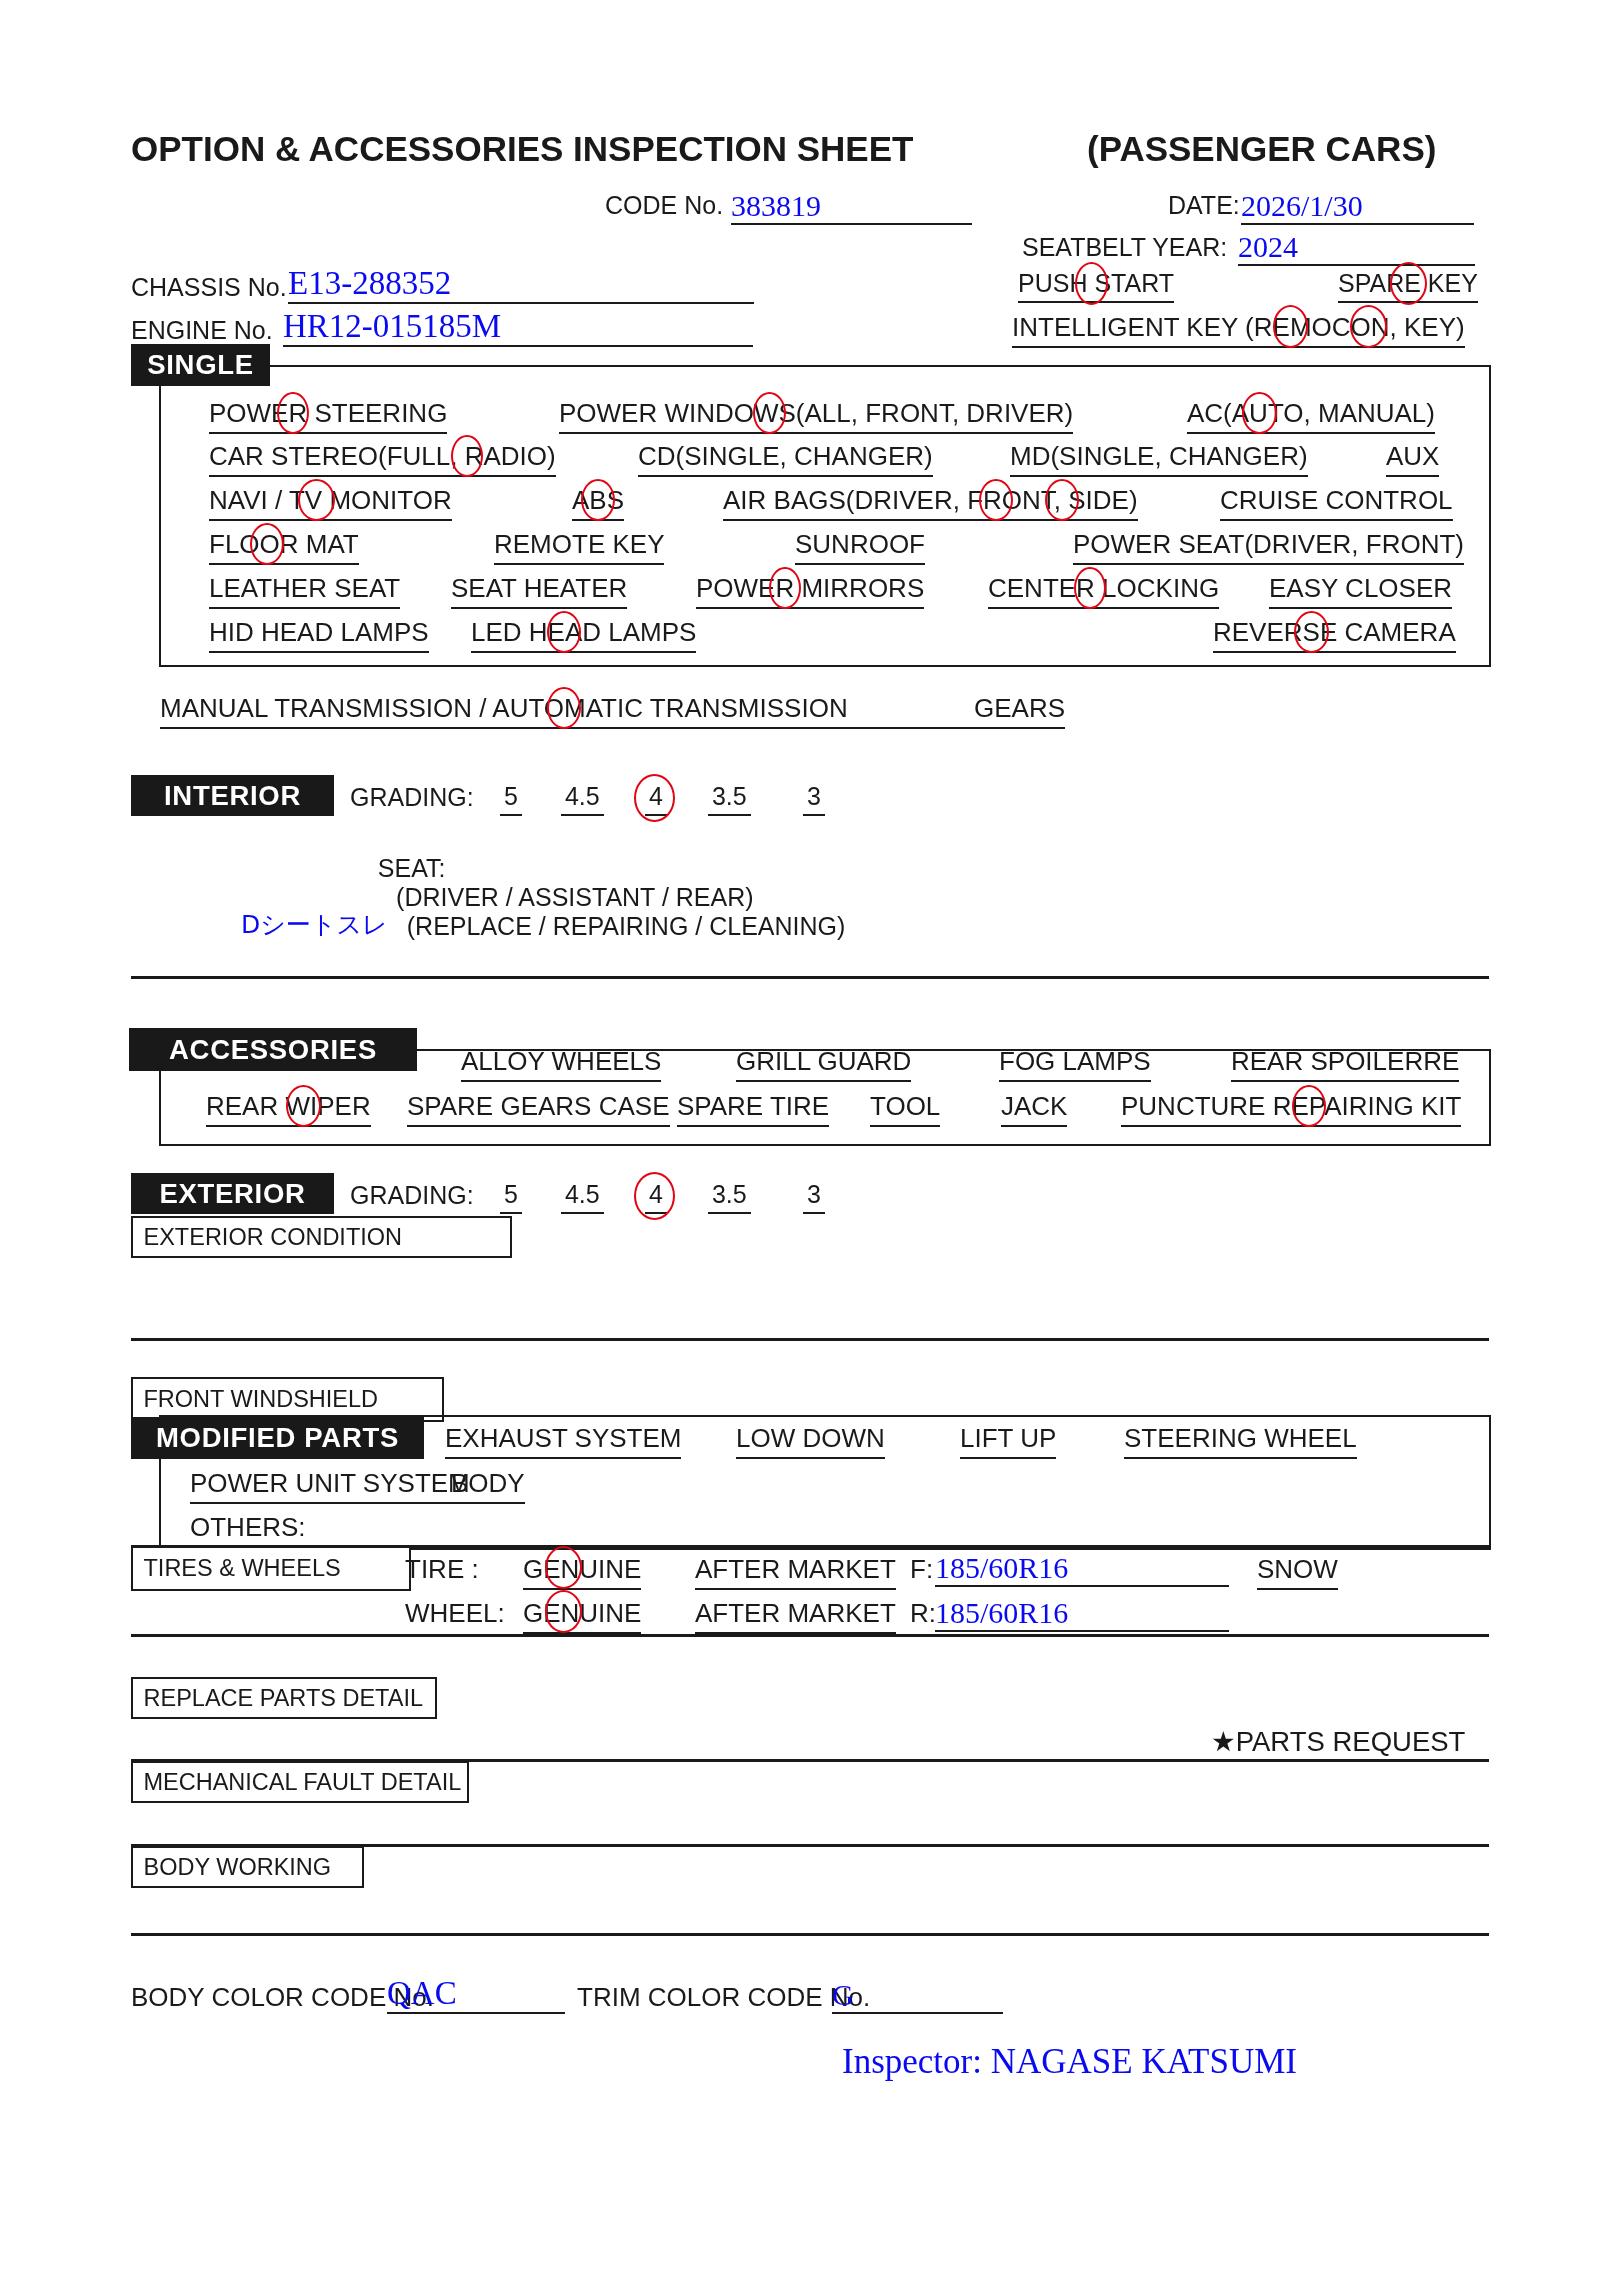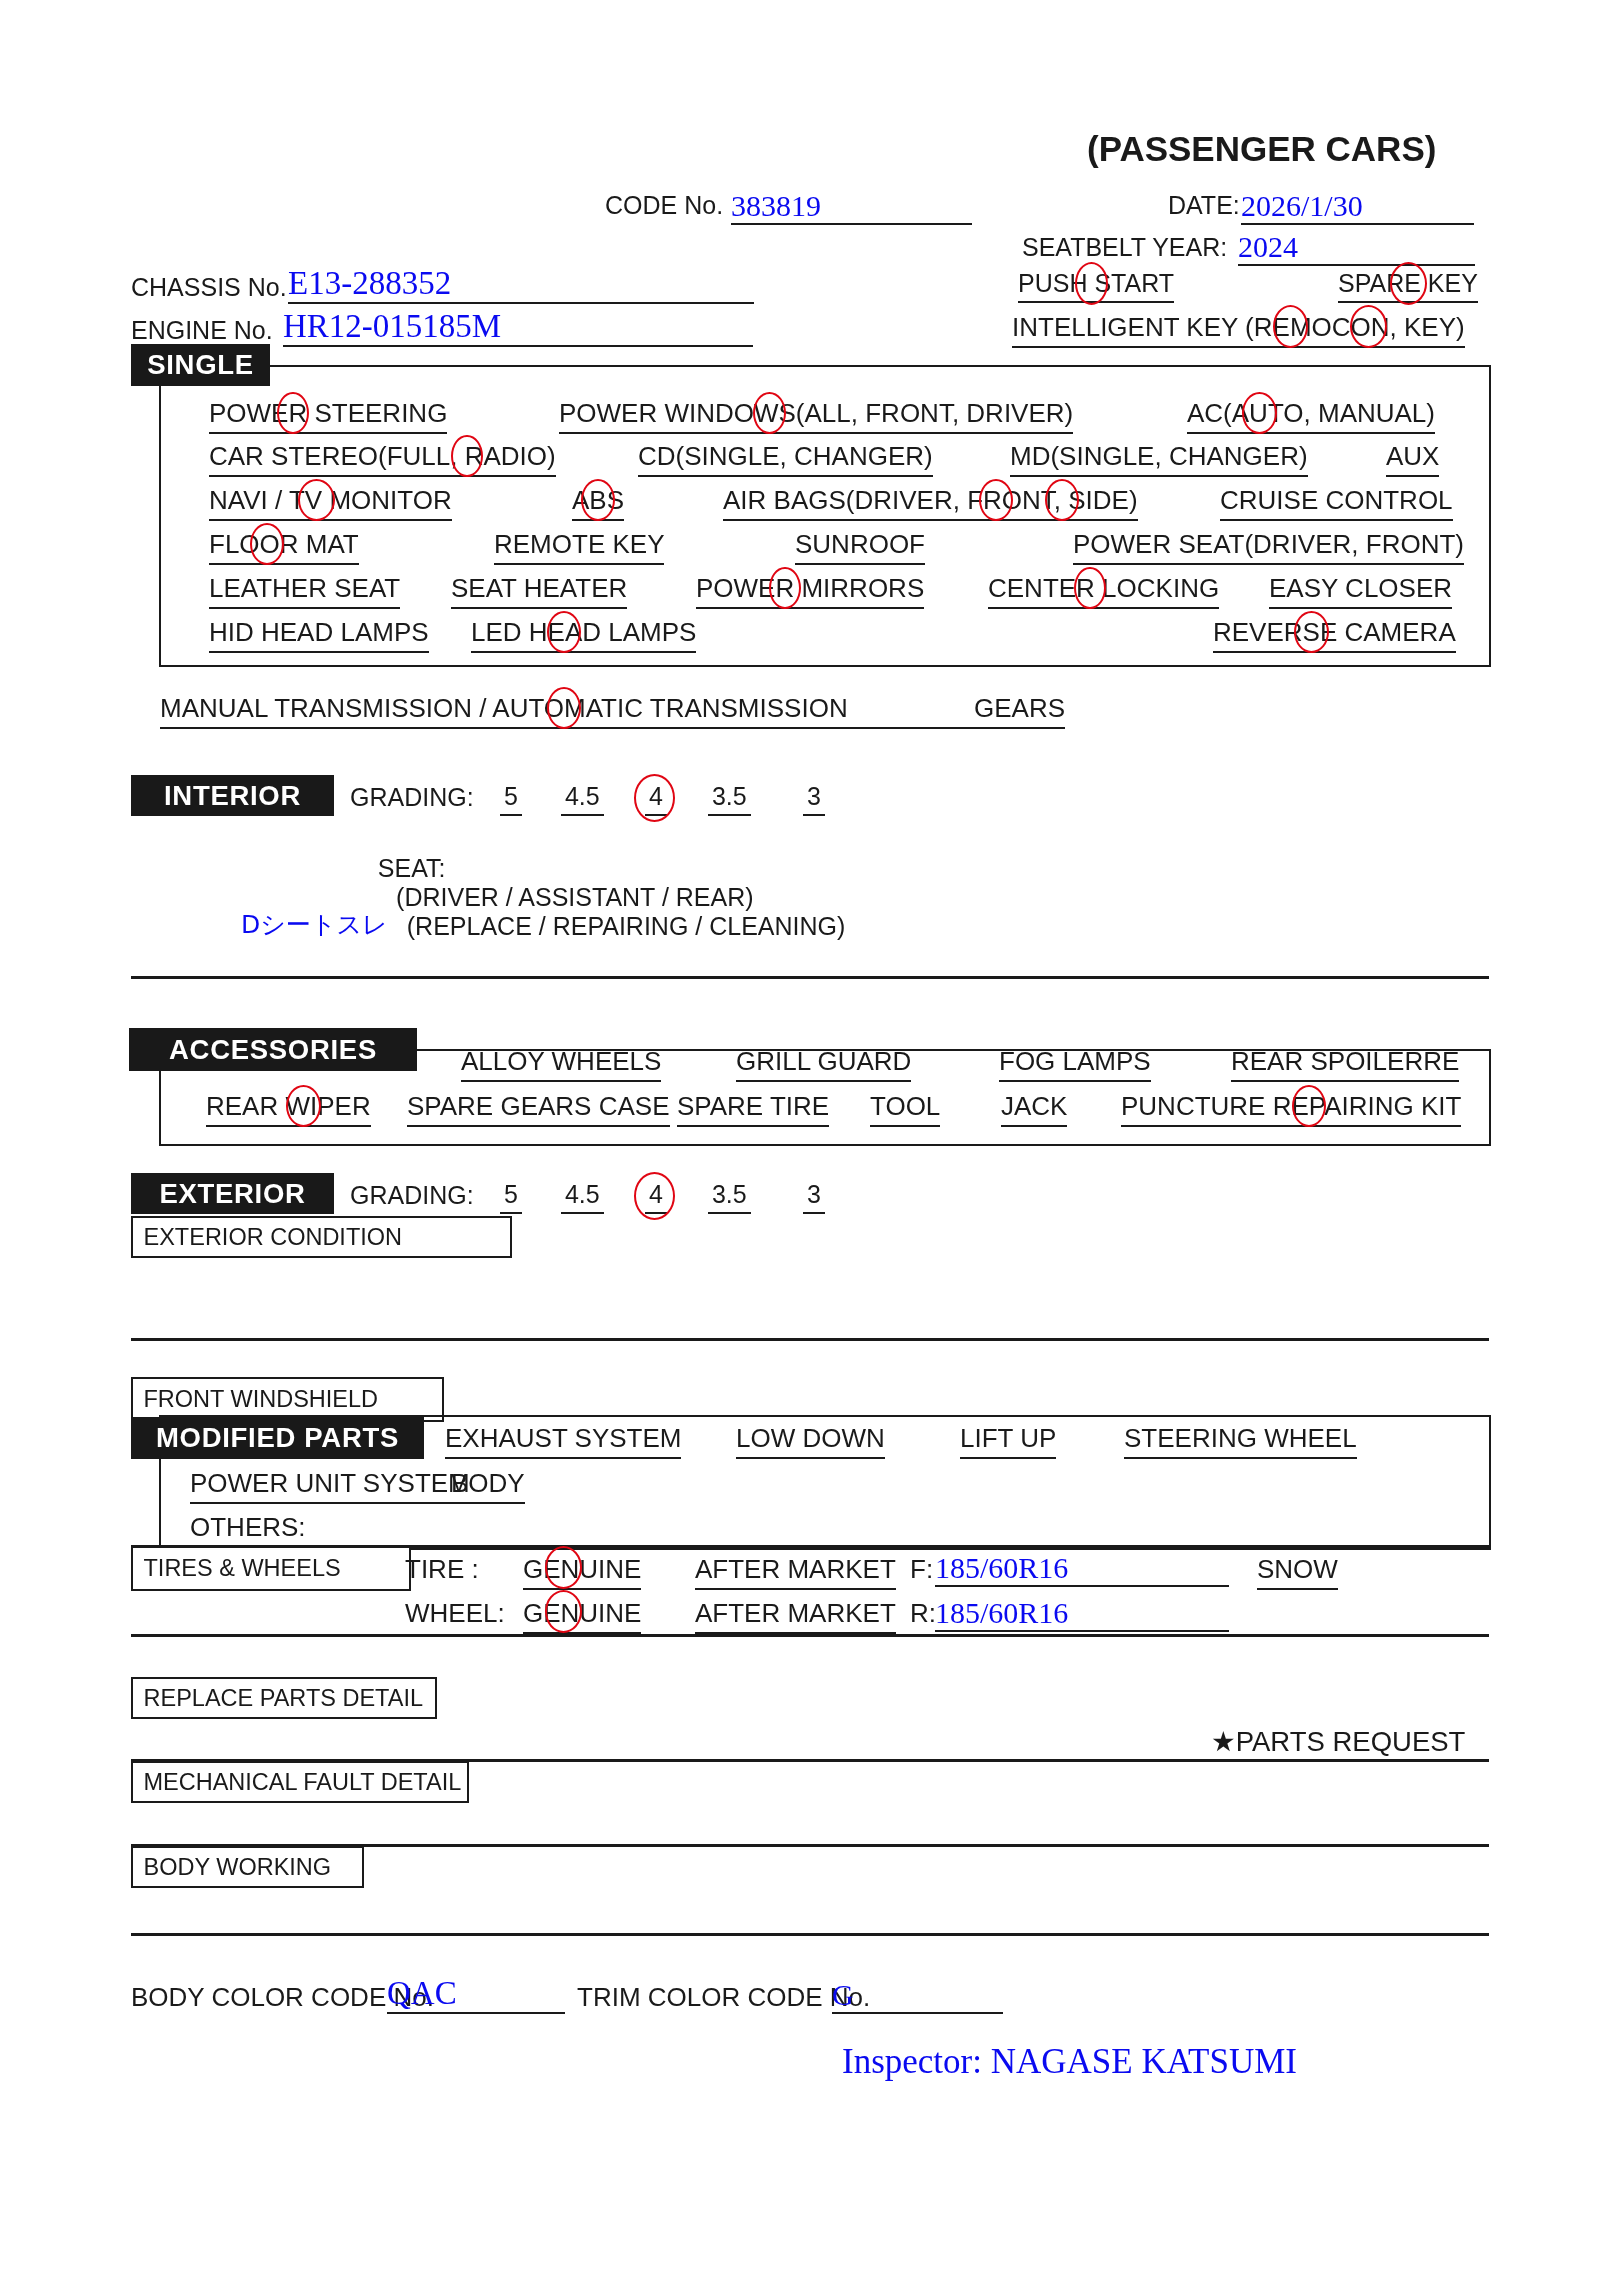--- a/index.html
+++ b/index.html
@@ -20,20 +20,21 @@
   .circ{position:absolute;border:2.6px solid #e00613;border-radius:50%;pointer-events:none}
   .jnote{font-family:"DejaVu Sans",sans-serif;font-size:25px}
   .insp{font-size:35px}
   .gap28{margin-left:18.3px}.gap45{margin-left:29px}.gap16{margin-left:10.5px}
 </style>
 </head>
 <body>
 
 <div id="page">
 
+  <div class="abs title" style="left:131px;top:129px">OPTION &amp; ACCESSORIES INSPECTION SHEET</div>
   <div class="abs title" style="left:1087px;top:129px">(PASSENGER CARS)</div>
 
   <div class="abs lbl" style="left:605px;top:191px">CODE No.</div>
   <div class="abs fill" style="left:731px;top:182px;width:241px;height:41px">
     <span class="blue v46">383819</span>
   </div>
 
   <div class="abs lbl" style="left:1168px;top:191px">DATE:</div>
   <div class="abs fill" style="left:1241px;top:182px;width:233px;height:41px">
     <span class="blue v46">2026/1/30</span>

